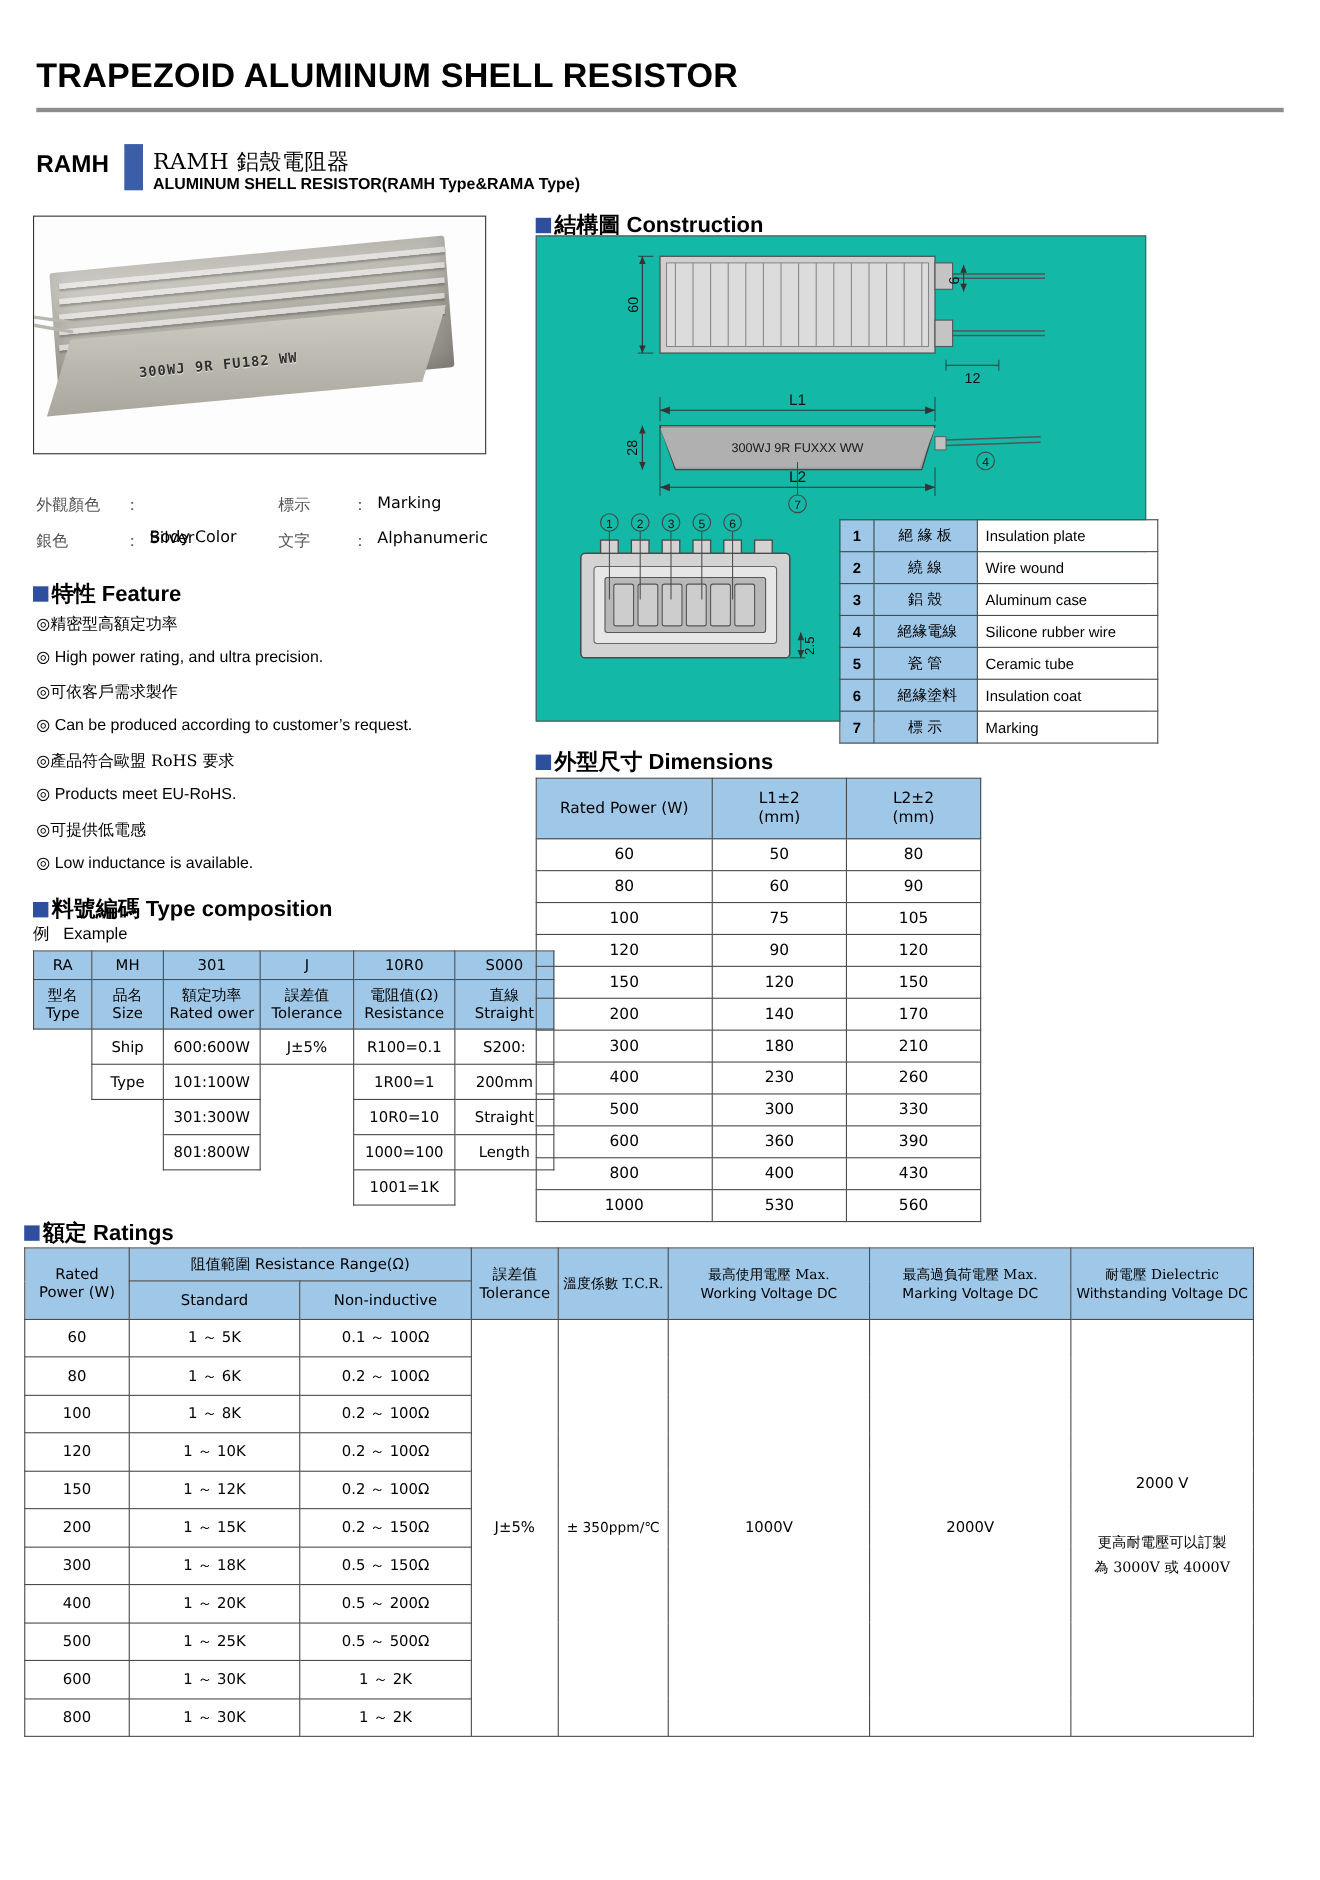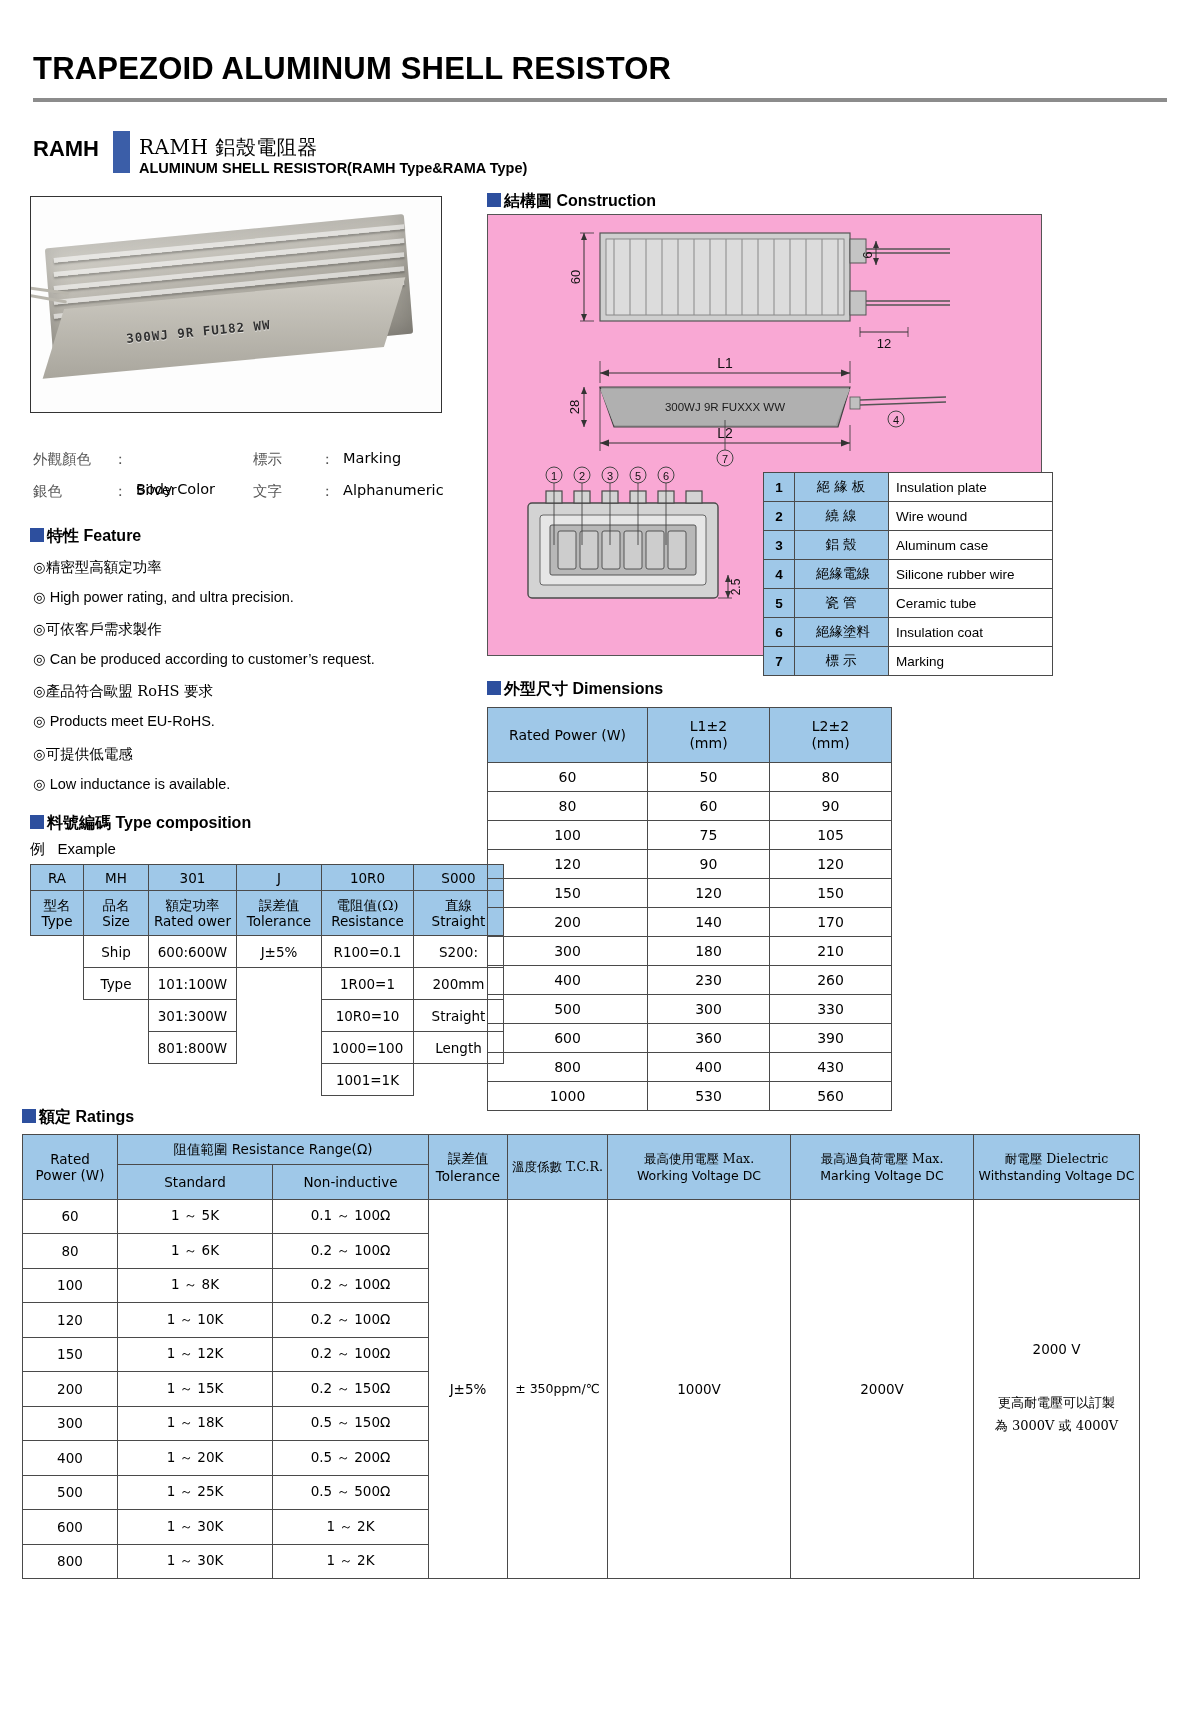--- a/index.html
+++ b/index.html
@@ -65,21 +65,21 @@
   }
   .lead{
     position:absolute;background:#b9b6ad;height:3px;border-radius:2px;
   }
 
   
   .kv{position:absolute;font-size:14.5px;font-family:"DejaVu Sans", sans-serif;}
   .kv-cn{color:#555;font-family:"DejaVu Serif", serif;}
 
   
-  .sec-h{position:absolute;font-size:16px;font-weight:bold;}
+  .sec-h{position:absolute;font-size:20px;font-weight:bold;}
   .sec-h .sq{display:inline-block;width:14px;height:14px;background:#2d4f9e;margin-right:3px;vertical-align:-1px;}
   .sec-h .cn{font-family:"DejaVu Serif", serif;font-weight:bold;}
 
   
   .feat{position:absolute;left:33px;font-size:14.5px;}
   .feat.cn{font-family:"DejaVu Serif", serif;color:#000000;}
 
   
   table{border-collapse:collapse;}
 
@@ -92,21 +92,21 @@
   #typecomp td.blank{border:none;background:#fff;}
   #typecomp .cn{font-family:"DejaVu Serif", serif;display:block;}
 
   
   #dims{position:absolute;left:487px;top:707px;}
   #dims td{border:1px solid #4a4a4a;text-align:center;font-size:14px;
            height:26px;font-family:"DejaVu Sans", sans-serif;}
   #dims td.hd{background:#9fc8e8;height:52px;line-height:17px;font-size:14px;}
 
   
-  .constr-box{position:absolute;left:487px;top:214px;width:553px;height:440px;border:1px solid #555;background:#f9a8d4;}
+  .constr-box{position:absolute;left:487px;top:214px;width:553px;height:440px;border:1px solid #555;background:#14b8a6;}
   #legend{position:absolute;left:763px;top:472px;}
   #legend td{border:1px solid #4a4a4a;font-size:13.5px;height:26px;}
   #legend td.num{background:#9fc8e8;width:28px;text-align:center;font-weight:bold;}
   #legend td.cn{background:#9fc8e8;width:88px;text-align:center;font-family:"DejaVu Serif", serif;letter-spacing:4px;padding-left:4px;}
   #legend td.en{background:#fff;padding-left:7px;width:155px;text-align:left;}
 
   
   #ratings{position:absolute;left:22px;top:1134px;}
   #ratings td{border:1px solid #4a4a4a;text-align:center;font-size:13.5px;
               font-family:"DejaVu Sans", sans-serif;height:31.5px;}

